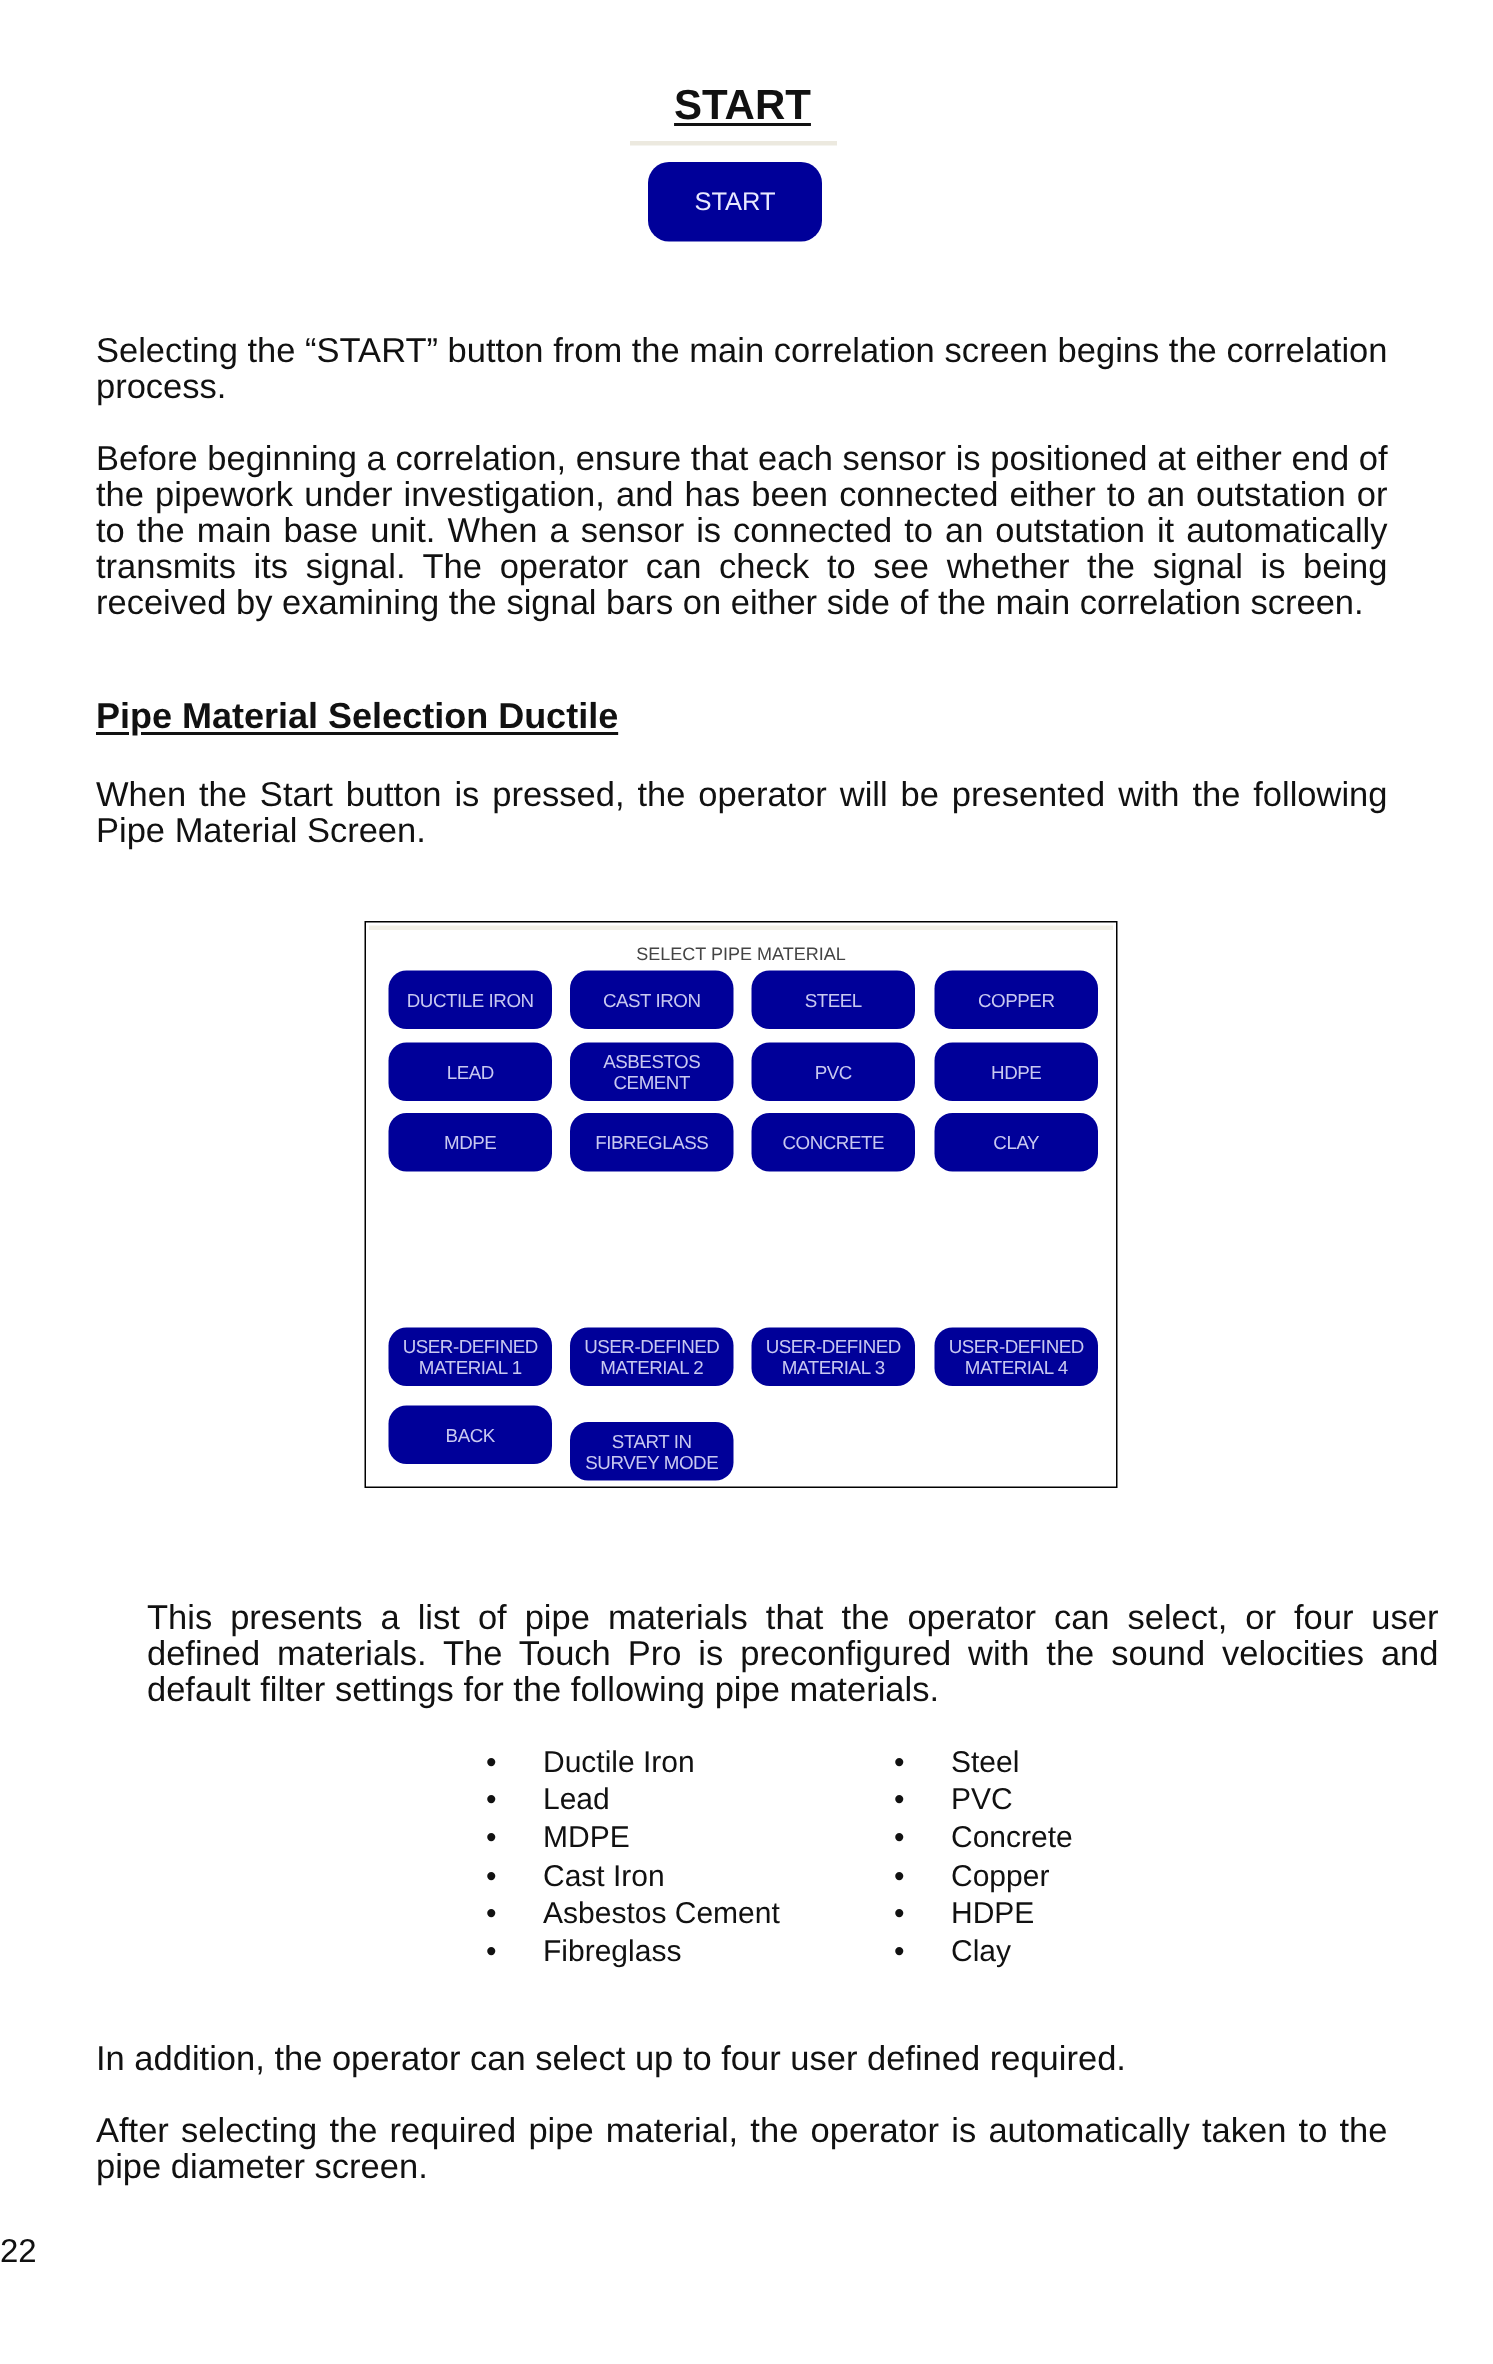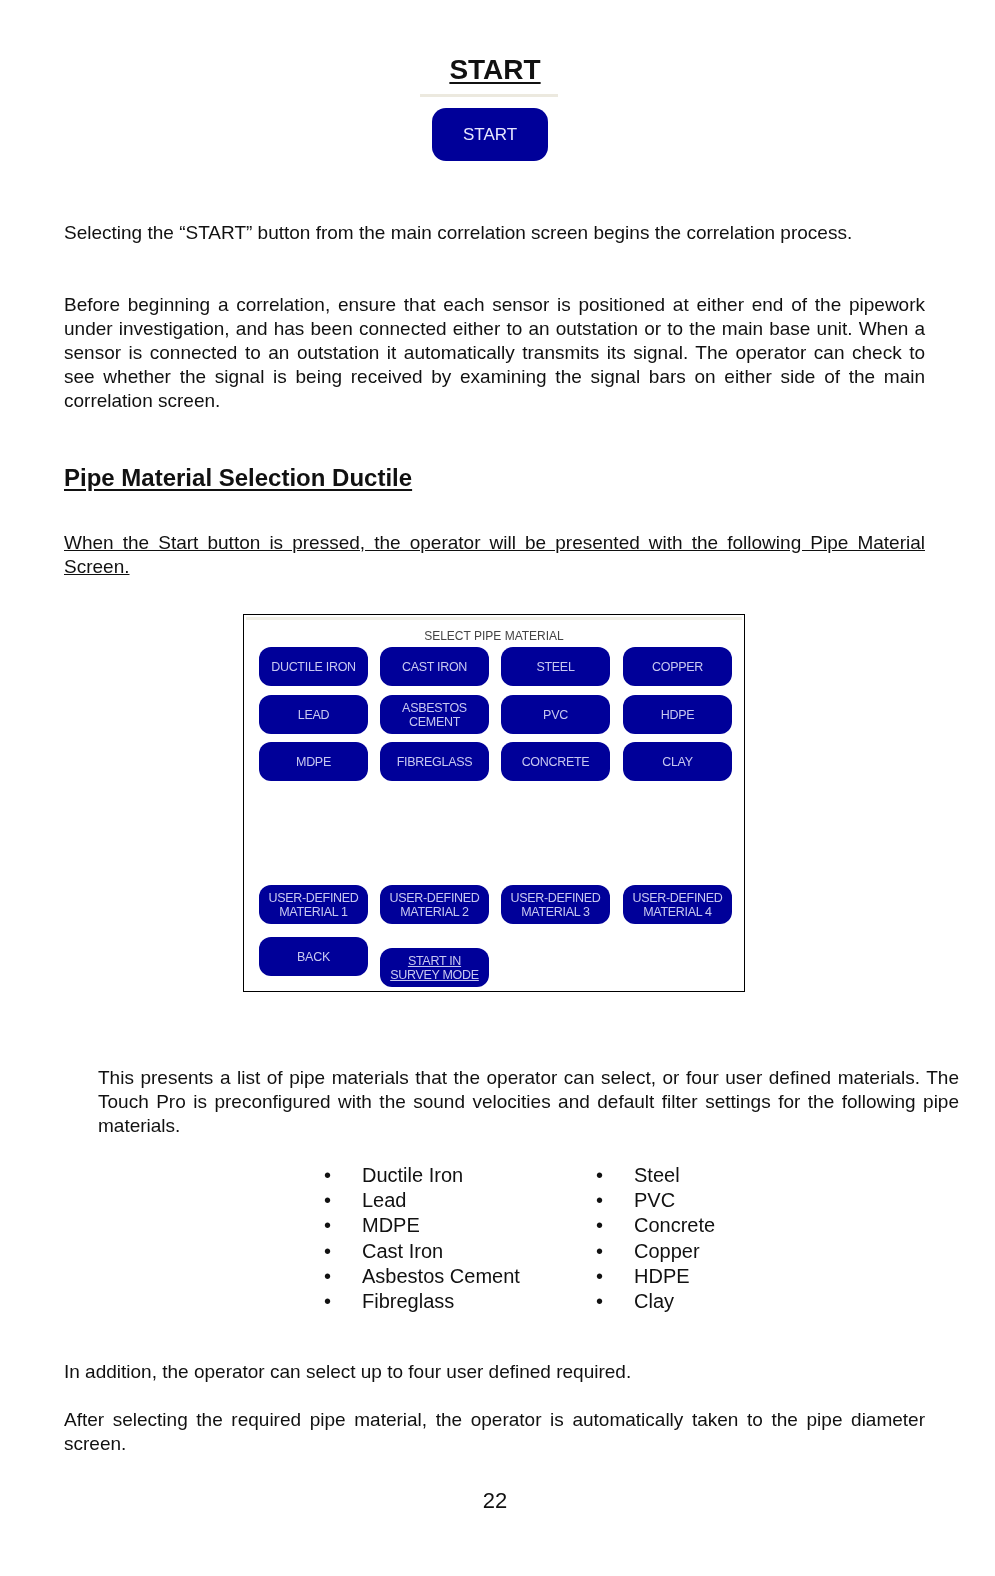--- a/index.html
+++ b/index.html
@@ -1,43 +1,43 @@
 <!DOCTYPE html>
 <html><head>
 <meta charset="utf-8">
 <style>
   html, body { margin: 0; padding: 0; background: #ffffff; }
   body { width: 995px; height: 1576px; position: relative; font-family: "Liberation Sans", sans-serif; color: #111; }
   .abs { position: absolute; }
   .title { left: 0; width: 990px; top: 54px; text-align: center; font-size: 28px; font-weight: bold; text-decoration: underline; text-underline-offset: 3px; }
   .title-rule { left: 420px; top: 94px; width: 138px; height: 3px; background: #ece9df; }
   .start-btn { left: 432px; top: 108px; width: 116px; height: 53px; background: #000099; border-radius: 14px; color: #e8e8ff; font-size: 17px; display: flex; align-items: center; justify-content: center; }
-  .para { left: 64px; width: 861px; font-size: 19px; line-height: 24px; text-align: justify; }
+  .para { left: 64px; width: 861px; font-size: 23px; line-height: 24px; text-align: justify; }
   .h2 { left: 64px; top: 464px; font-size: 24px; font-weight: bold; text-decoration: underline; text-underline-offset: 3px; }
   .screen { left: 243px; top: 614px; width: 502px; height: 378px; border: 1px solid #000; background: #fff; box-sizing: border-box; }
   .screen-top { position: absolute; left: 2px; right: 2px; top: 2px; height: 3px; background: #f1efe6; }
   .screen-title { position: absolute; left: 0; right: 0; top: 14px; text-align: center; font-size: 12px; color: #444; }
   .pbtn { position: absolute; width: 109px; height: 39px; background: #000099; border-radius: 12px; color: #c8c8f0; font-size: 12.5px; line-height: 14px; display: flex; align-items: center; justify-content: center; text-align: center; white-space: pre-line; letter-spacing: -0.3px; }
   .list { top: 1163px; font-size: 20px; line-height: 25.2px; }
   .list .row { display: flex; }
   .bullet { width: 38px; text-align: left; }
-  .page-num { left: 0; width: 990px; top: 1488px; text-align: center; font-size: 22px; }
+  .page-num { left: 0; width: 990px; top: 1488px; text-align: left; font-size: 22px; }
 </style>
 </head>
 <body>
 
 <div class="abs title">START</div>
 <div class="abs title-rule"></div>
 <div class="abs start-btn">START</div>
 
 <div class="abs para" style="top:221px;">Selecting the “START” button from the main correlation screen begins the correlation process.</div>
 <div class="abs para" style="top:293px;">Before beginning a correlation, ensure that each sensor is positioned at either end of the pipework under investigation, and has been connected either to an outstation or to the main base unit.  When a sensor is connected to an outstation it automatically transmits its signal.  The operator can check to see whether the signal is being received by examining the signal bars on either side of the main correlation screen.</div>
 
 <div class="abs h2">Pipe Material Selection Ductile</div>
-<div class="abs para" style="top:531px;text-decoration:underline;">When the Start button is pressed, the operator will be presented with the following Pipe Material Screen.</div>
+<div class="abs para" style="top:517px;">When the Start button is pressed, the operator will be presented with the following Pipe Material Screen.</div>
 
 <div class="abs screen">
   <div class="screen-top"></div>
   <div class="screen-title">SELECT PIPE MATERIAL</div>
 
   <div class="pbtn" style="left:15px;top:32px;">DUCTILE IRON</div>
   <div class="pbtn" style="left:136px;top:32px;">CAST IRON</div>
   <div class="pbtn" style="left:257px;top:32px;">STEEL</div>
   <div class="pbtn" style="left:379px;top:32px;">COPPER</div>
 
@@ -55,21 +55,21 @@
   <div class="pbtn" style="left:15px;top:270px;">USER-DEFINED
 MATERIAL 1</div>
   <div class="pbtn" style="left:136px;top:270px;">USER-DEFINED
 MATERIAL 2</div>
   <div class="pbtn" style="left:257px;top:270px;">USER-DEFINED
 MATERIAL 3</div>
   <div class="pbtn" style="left:379px;top:270px;">USER-DEFINED
 MATERIAL 4</div>
 
   <div class="pbtn" style="left:15px;top:322px;">BACK</div>
-  <div class="pbtn" style="left:136px;top:333px;text-decoration:underline;">START IN
+  <div class="pbtn" style="left:136px;top:333px;">START IN
 SURVEY MODE</div>
 </div>
 
 <div class="abs para" style="top:1066px;margin-left:34px;">This presents a list of pipe materials that the operator can select, or four user defined materials.  The Touch Pro is preconfigured with the sound velocities and default filter settings for the following pipe materials.</div>
 
 <div class="abs list" style="left:324px;">
   <div class="row">
       <span class="bullet">•</span>
       <span>Ductile Iron</span>
     </div>

